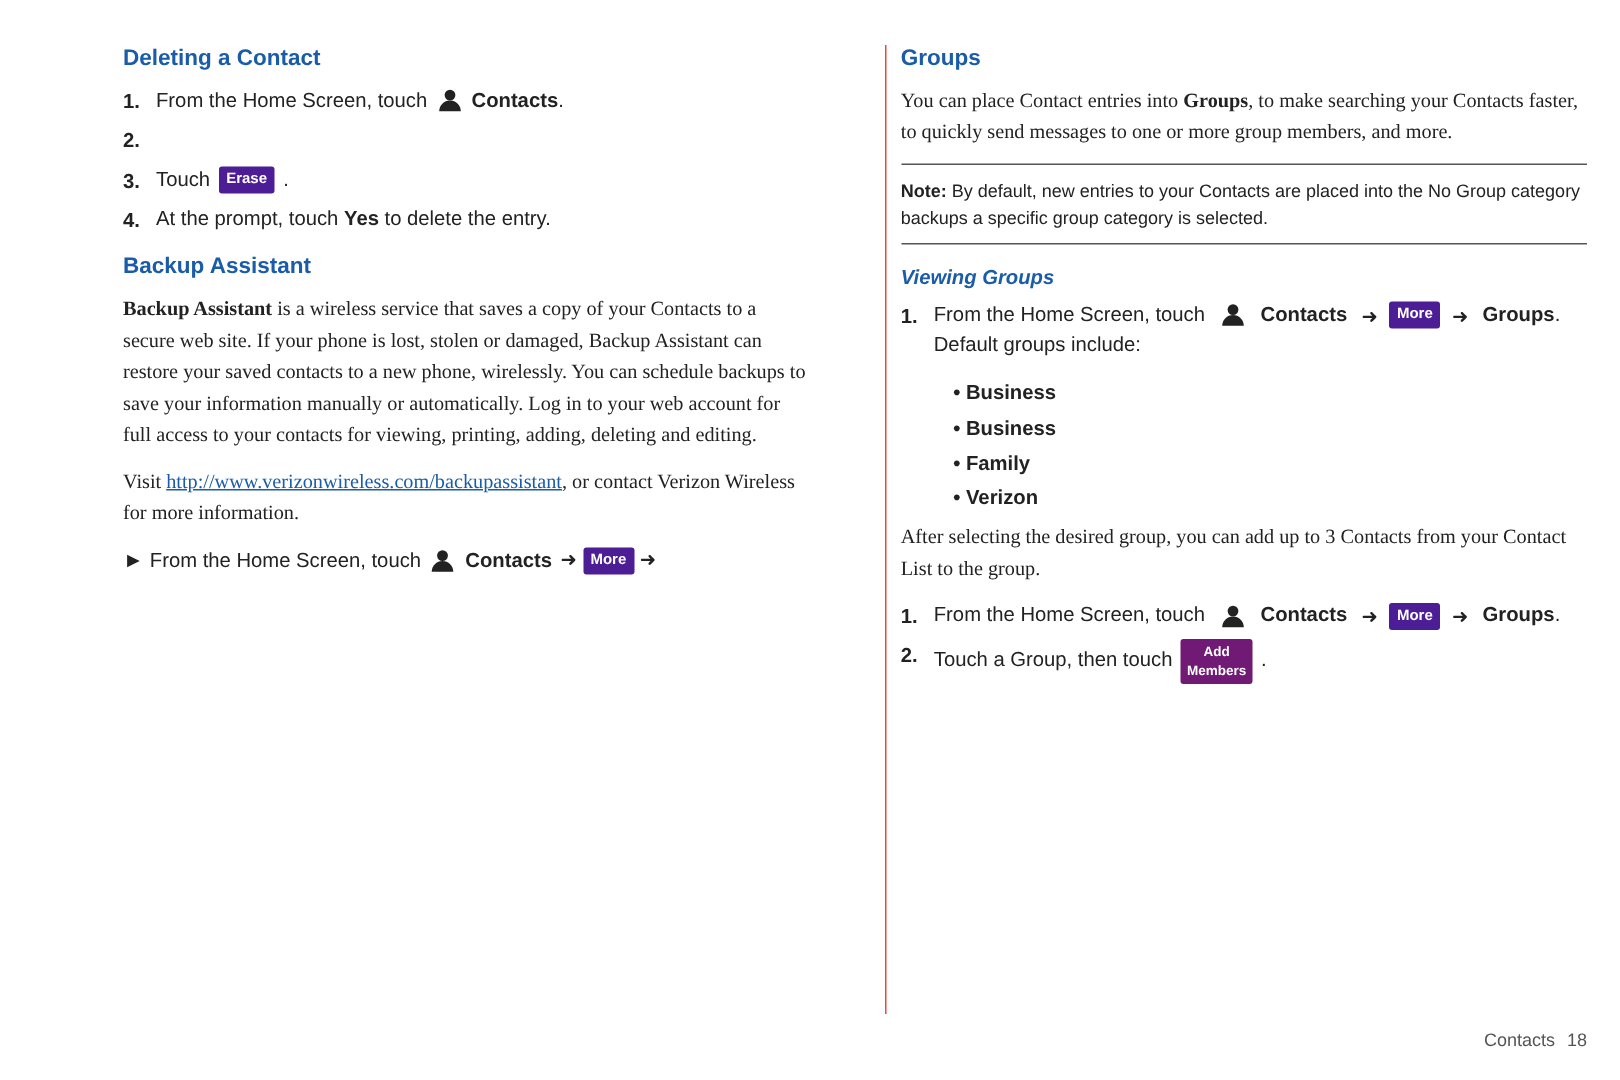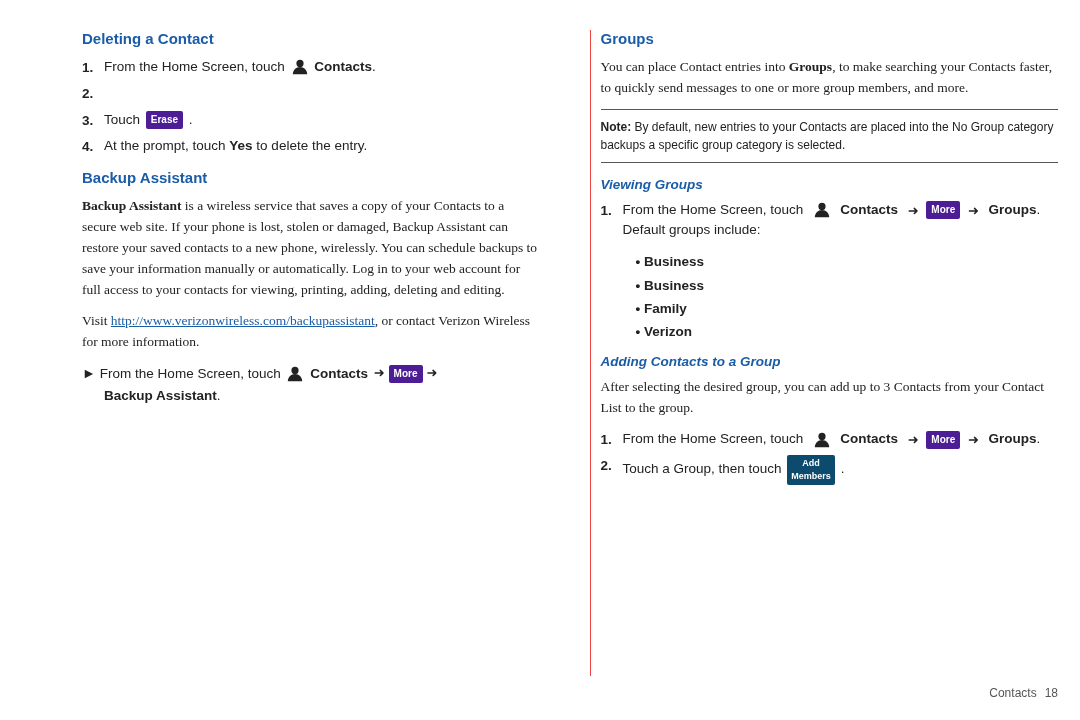--- a/index.html
+++ b/index.html
@@ -139,21 +139,21 @@
       color: #555;
       border-top: none;
     }
     .footer-page {
       display: flex;
       gap: 8px;
       align-items: center;
     }
     .add-members-btn {
       display: inline-block;
-      background: #0c4a6e;
+      background: #701a75;
       color: #fff;
       font-size: 9px;
       font-weight: bold;
       padding: 2px 4px;
       border-radius: 2px;
       vertical-align: middle;
       margin: 0 2px;
       line-height: 1.4;
       text-align: center;
     }
@@ -211,23 +211,20 @@
           <span>From the Home Screen, touch&nbsp;</span>
           <svg class="person-icon" viewBox="0 0 20 20" xmlns="http://www.w3.org/2000/svg">
             <circle cx="10" cy="6" r="4" fill="#222"></circle>
             <path d="M2 18c0-4.4 3.6-8 8-8s8 3.6 8 8" fill="#222"></path>
           </svg>
           <span class="bold">&nbsp;Contacts&nbsp;</span>
           <span class="arrow">➜</span>
           <span class="btn-inline">More</span>
           <span class="arrow">➜</span>
         </div>
-        <div style="margin-left:22px; margin-top:3px;">
-          <span class="bold">Backup Assistant</span>.
-        </div>
       </div>
 
     </div>
 
     <div class="right-col">
 
       <div>
         <div class="section-title">Groups</div>
         <p class="body-text">
           You can place Contact entries into <span class="bold">Groups</span>, to make searching your Contacts faster, to quickly send messages to one or more group members, and more.
@@ -259,21 +256,20 @@
           </ol>
           <ul class="bullet-list">
             <li>Business</li>
             <li>Business</li>
             <li>Family</li>
             <li>Verizon</li>
           </ul>
         </div>
 
         <div>
-          <div class="subsection-title">Adding Contacts to a Group</div>
           <p class="body-text">After selecting the desired group, you can add up to 3 Contacts from your Contact List to the group.</p>
           <ol class="numbered-list">
             <li>
               <span class="num">1.</span>
               <span>
                 From the Home Screen, touch&nbsp;
                 <svg class="person-icon" viewBox="0 0 20 20" xmlns="http://www.w3.org/2000/svg">
                   <circle cx="10" cy="6" r="4" fill="#222"></circle>
                   <path d="M2 18c0-4.4 3.6-8 8-8s8 3.6 8 8" fill="#222"></path>
                 </svg>

